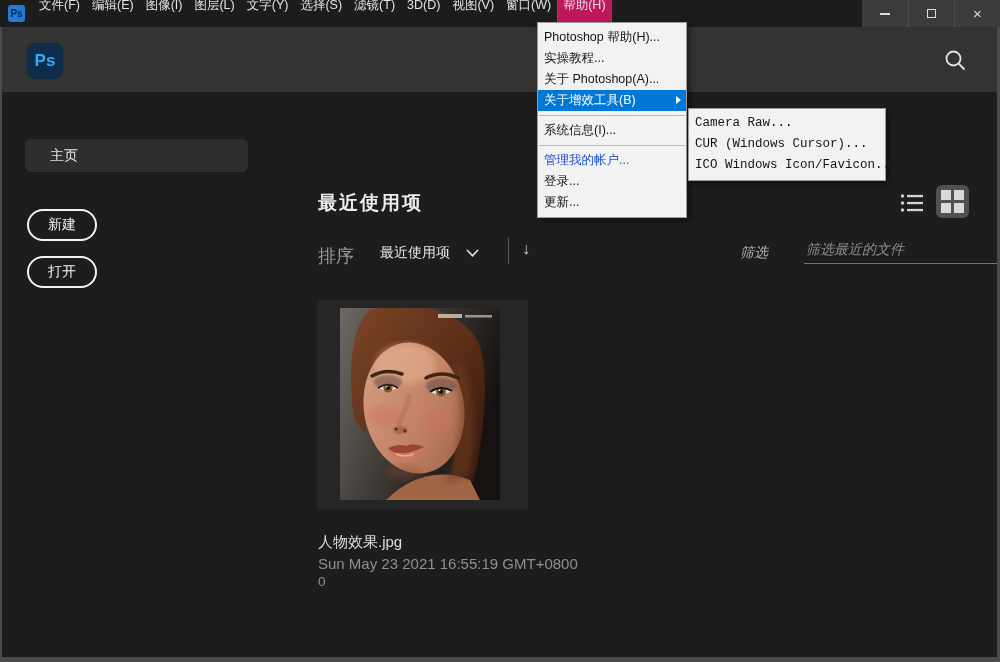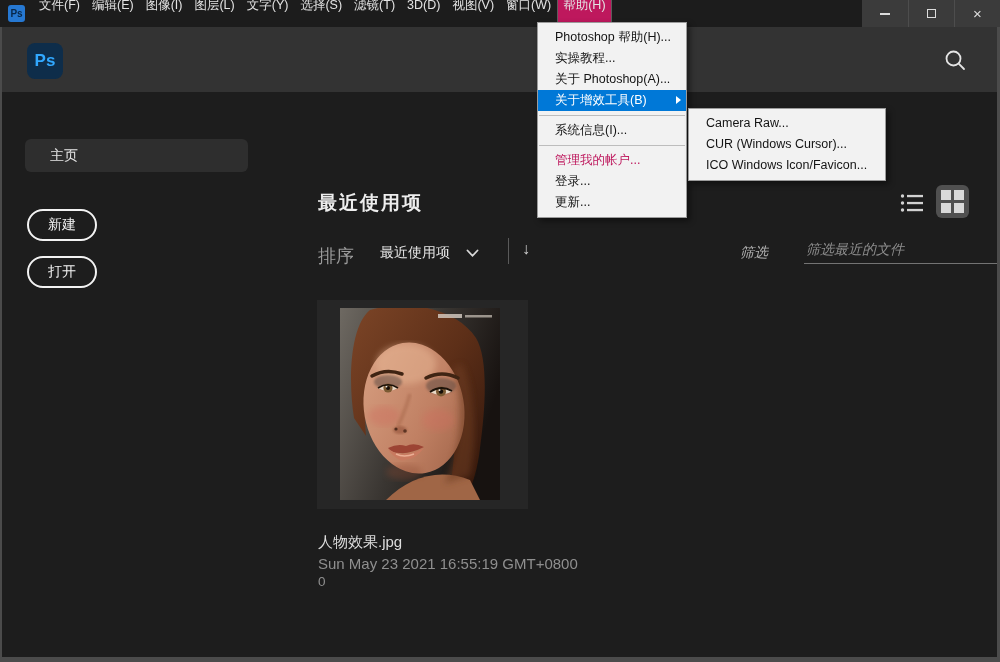--- a/index.html
+++ b/index.html
@@ -53,23 +53,23 @@
   
   .card { position:absolute; left:317px; top:300px; width:211px; height:209px; background:#262626; cursor:pointer; }
   .photo { position:absolute; left:23px; top:8px; width:160px; height:192px; }
   .file-name { position:absolute; left:318px; top:533px; font-size:15px; color:#dedede; }
   .file-date { position:absolute; left:318px; top:555px; font-size:15px; color:#8f8f8f; }
   .file-date2 { position:absolute; left:318px; top:574px; font-size:13.5px; color:#8f8f8f; }
 
   
   .menu { position:absolute; background:#f2f2f2; border:1px solid #9b9b9b; box-shadow:3px 3px 6px rgba(0,0,0,0.45); padding:4px 0; z-index:100; }
   .help-menu { left:537px; top:22px; width:150px; }
-  .plugins-submenu { left:688px; top:108px; width:198px; }
-  .menu-item { height:21px; line-height:21px; font-size:12.5px; color:#141414; padding-left:17px; position:relative; white-space:nowrap; cursor:default; }
-  .menu-item.disabled { color:#be185d; }
+  .plugins-submenu { left:688px; top:108px; width:198px;font-family:Liberation Mono, monospace; }
+  .menu-item { height:21px; line-height:21px; font-size:12.5px; color:#141414; padding-left:6px; position:relative; white-space:nowrap; cursor:default; }
+  .menu-item.disabled { color:#1d4ed8; }
   .menu-item.highlighted { background:#0078d7; color:#ffffff; }
   .menu-sep { height:1px; background:#bdbdbd; margin:4px 1px; }
   .submenu-arrow { position:absolute; right:5px; top:6px; width:0; height:0; border-left:5px solid #ffffff; border-top:4.5px solid transparent; border-bottom:4.5px solid transparent; }
 </style>
 </head>
 <body>
 
 <div>
 
   <div class="titlebar">

